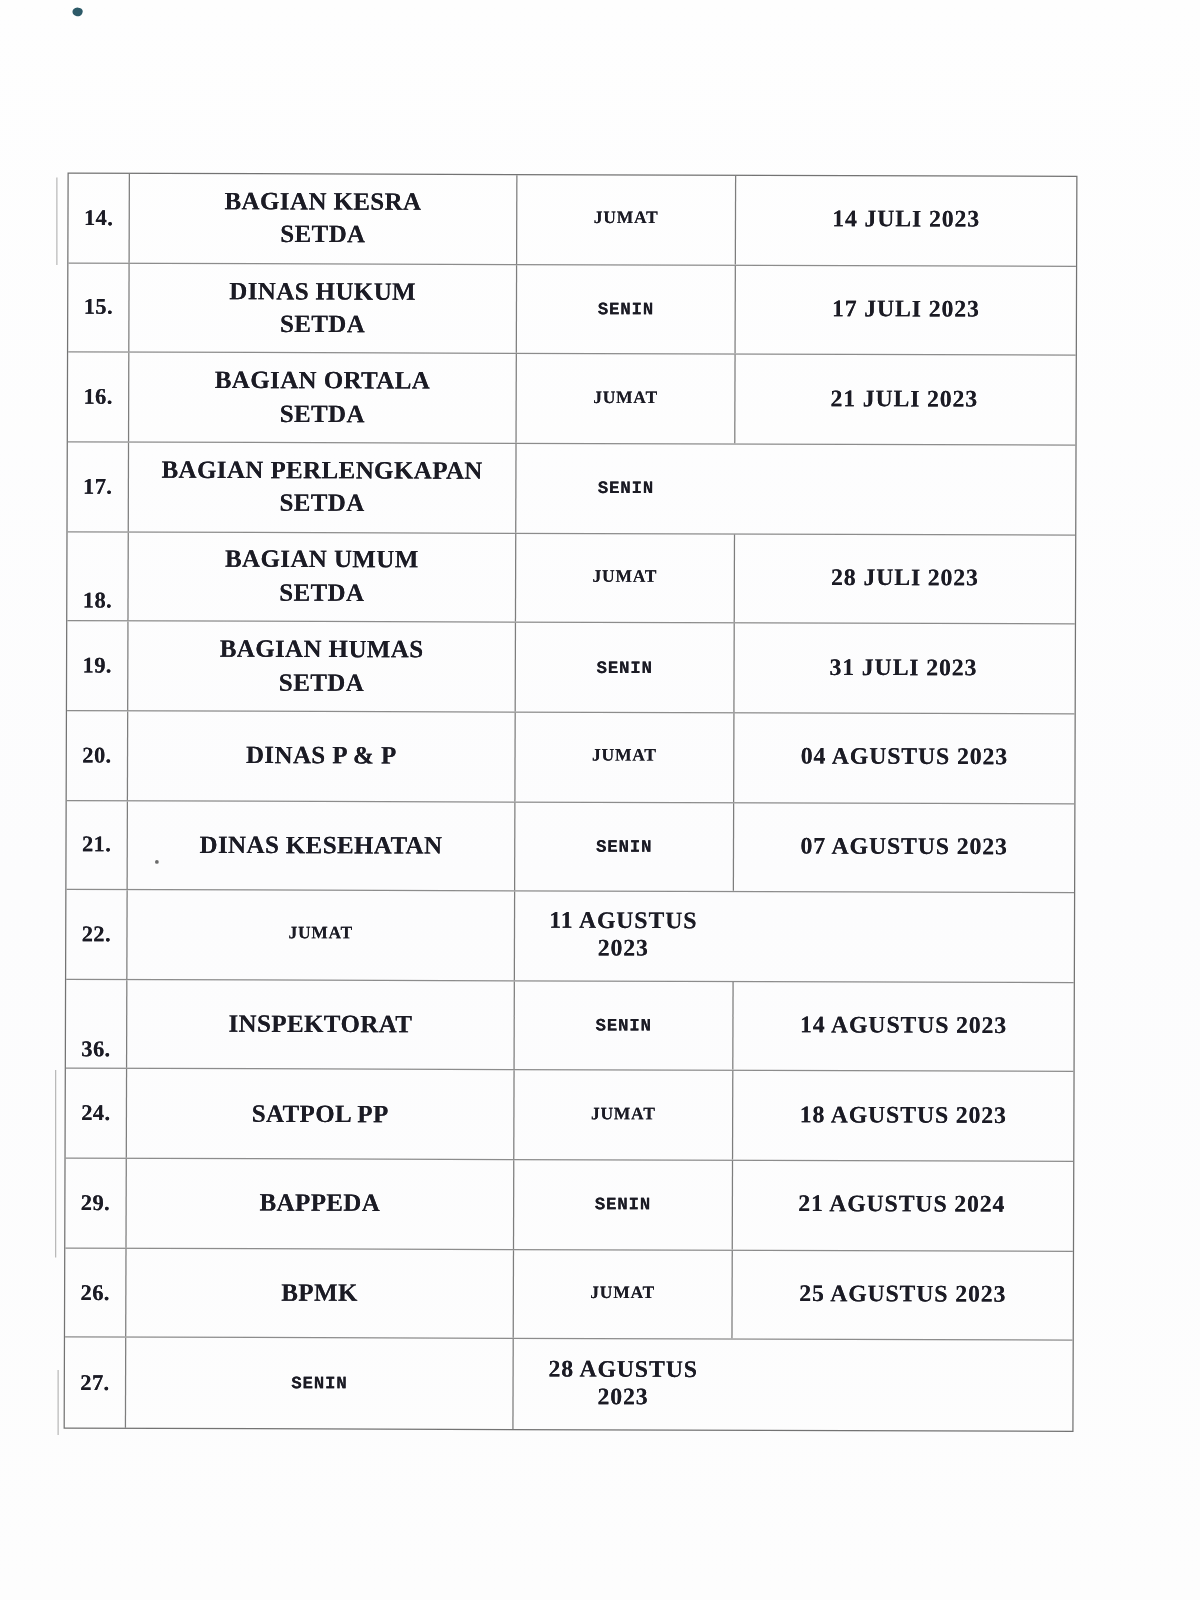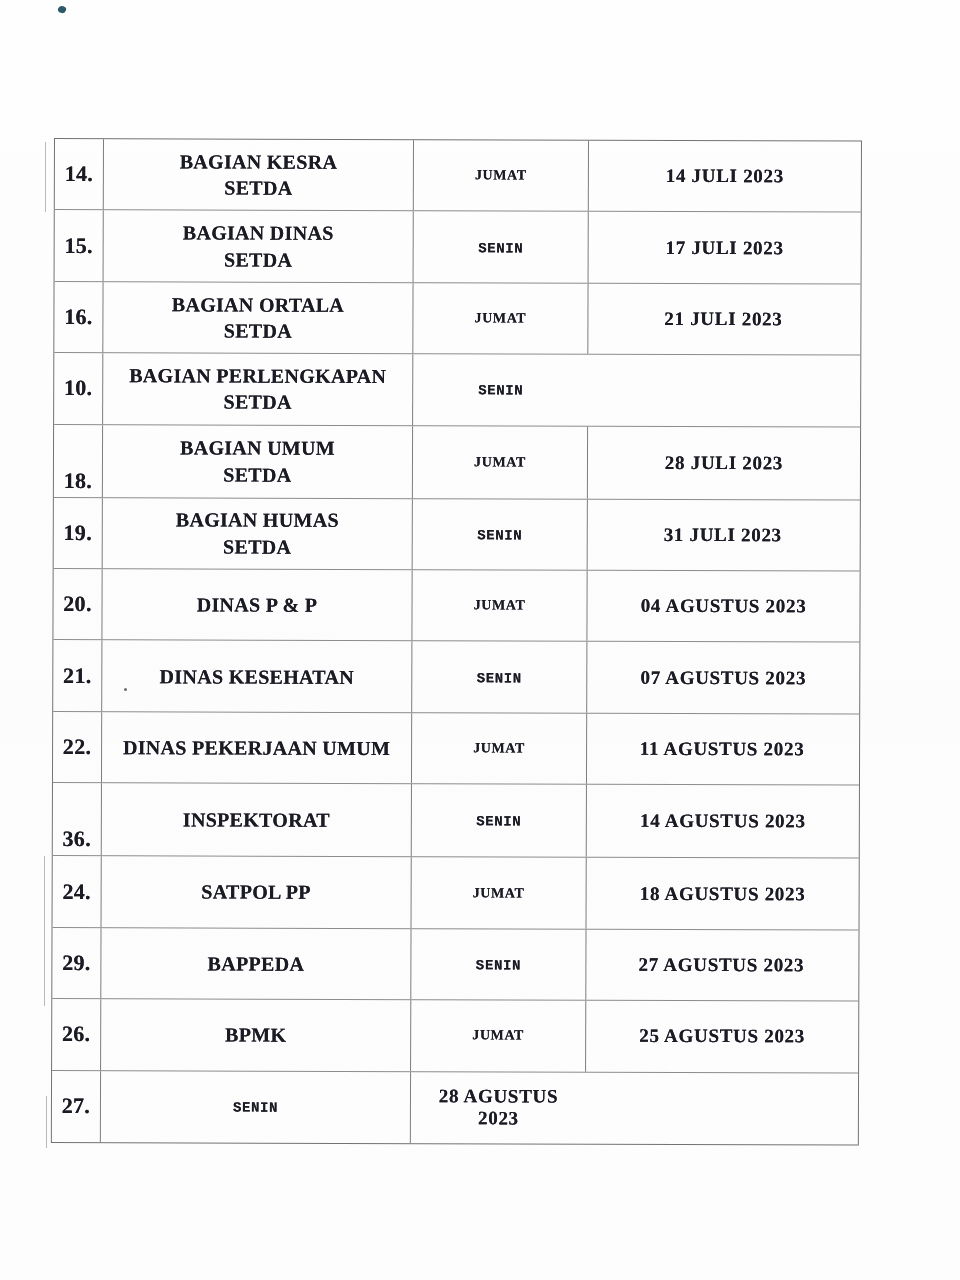--- a/index.html
+++ b/index.html
@@ -73,21 +73,21 @@
     align-items: center;
     justify-content: center;
     text-align: center;
     border-right: 1px solid #7d7d7d;
     padding: 2px 6px;
     color: #1b1b24;
     font-weight: 700;
   }
   .cell:last-child { border-right: none; font-family: Liberation Serif, serif; }
 
-  .no   { font-size: 22px; letter-spacing: 0.3px; }
+  .no   { font-size: 18px; letter-spacing: 0.3px; }
   .l1, .l2 { font-size: 20px; line-height: 1.32; letter-spacing: 0.3px; }
   .l2:empty { display: none; }
   .day  { font-size: 14px; letter-spacing: 0.6px; }
   .date { font-size: 19px; letter-spacing: 0.7px; }
 
   
   .row:nth-child(2n) .day  { transform: translateY(1px); font-family: Liberation Mono, monospace; }
   .row:nth-child(3n) .date { transform: translateX(-1px); }
   .row:nth-child(5n) .no   { transform: translateY(-1px); margin-top: 42px; }
 
@@ -121,21 +121,21 @@
     <div class="cell">
       <span class="date">14 JULI 2023</span>
     </div>
   </div>
 
   <div class="row">
     <div class="cell">
       <span class="no">15.</span>
     </div>
     <div class="cell">
-      <span class="l1">BAGIAN DINAS</span>
+      <span class="l1">DINAS HUKUM</span>
       <span class="l2">SETDA</span>
     </div>
     <div class="cell">
       <span class="day">SENIN</span>
     </div>
     <div class="cell">
       <span class="date">17 JULI 2023</span>
     </div>
   </div>
 
@@ -150,21 +150,21 @@
     <div class="cell">
       <span class="day">JUMAT</span>
     </div>
     <div class="cell">
       <span class="date">21 JULI 2023</span>
     </div>
   </div>
 
   <div class="row">
     <div class="cell">
-      <span class="no">10.</span>
+      <span class="no">17.</span>
     </div>
     <div class="cell">
       <span class="l1">BAGIAN PERLENGKAPAN</span>
       <span class="l2">SETDA</span>
     </div>
     <div class="cell">
       <span class="day">SENIN</span>
     </div>
   </div>
 
@@ -230,24 +230,20 @@
     <div class="cell">
       <span class="date">07 AGUSTUS 2023</span>
     </div>
   </div>
 
   <div class="row">
     <div class="cell">
       <span class="no">22.</span>
     </div>
     <div class="cell">
-      <span class="l1">DINAS PEKERJAAN UMUM</span>
-
-    </div>
-    <div class="cell">
       <span class="day">JUMAT</span>
     </div>
     <div class="cell">
       <span class="date">11 AGUSTUS 2023</span>
     </div>
   </div>
 
   <div class="row">
     <div class="cell">
       <span class="no">36.</span>
@@ -285,21 +281,21 @@
       <span class="no">29.</span>
     </div>
     <div class="cell">
       <span class="l1">BAPPEDA</span>
 
     </div>
     <div class="cell">
       <span class="day">SENIN</span>
     </div>
     <div class="cell">
-      <span class="date">27 AGUSTUS 2023</span>
+      <span class="date">21 AGUSTUS 2024</span>
     </div>
   </div>
 
   <div class="row">
     <div class="cell">
       <span class="no">26.</span>
     </div>
     <div class="cell">
       <span class="l1">BPMK</span>
 

